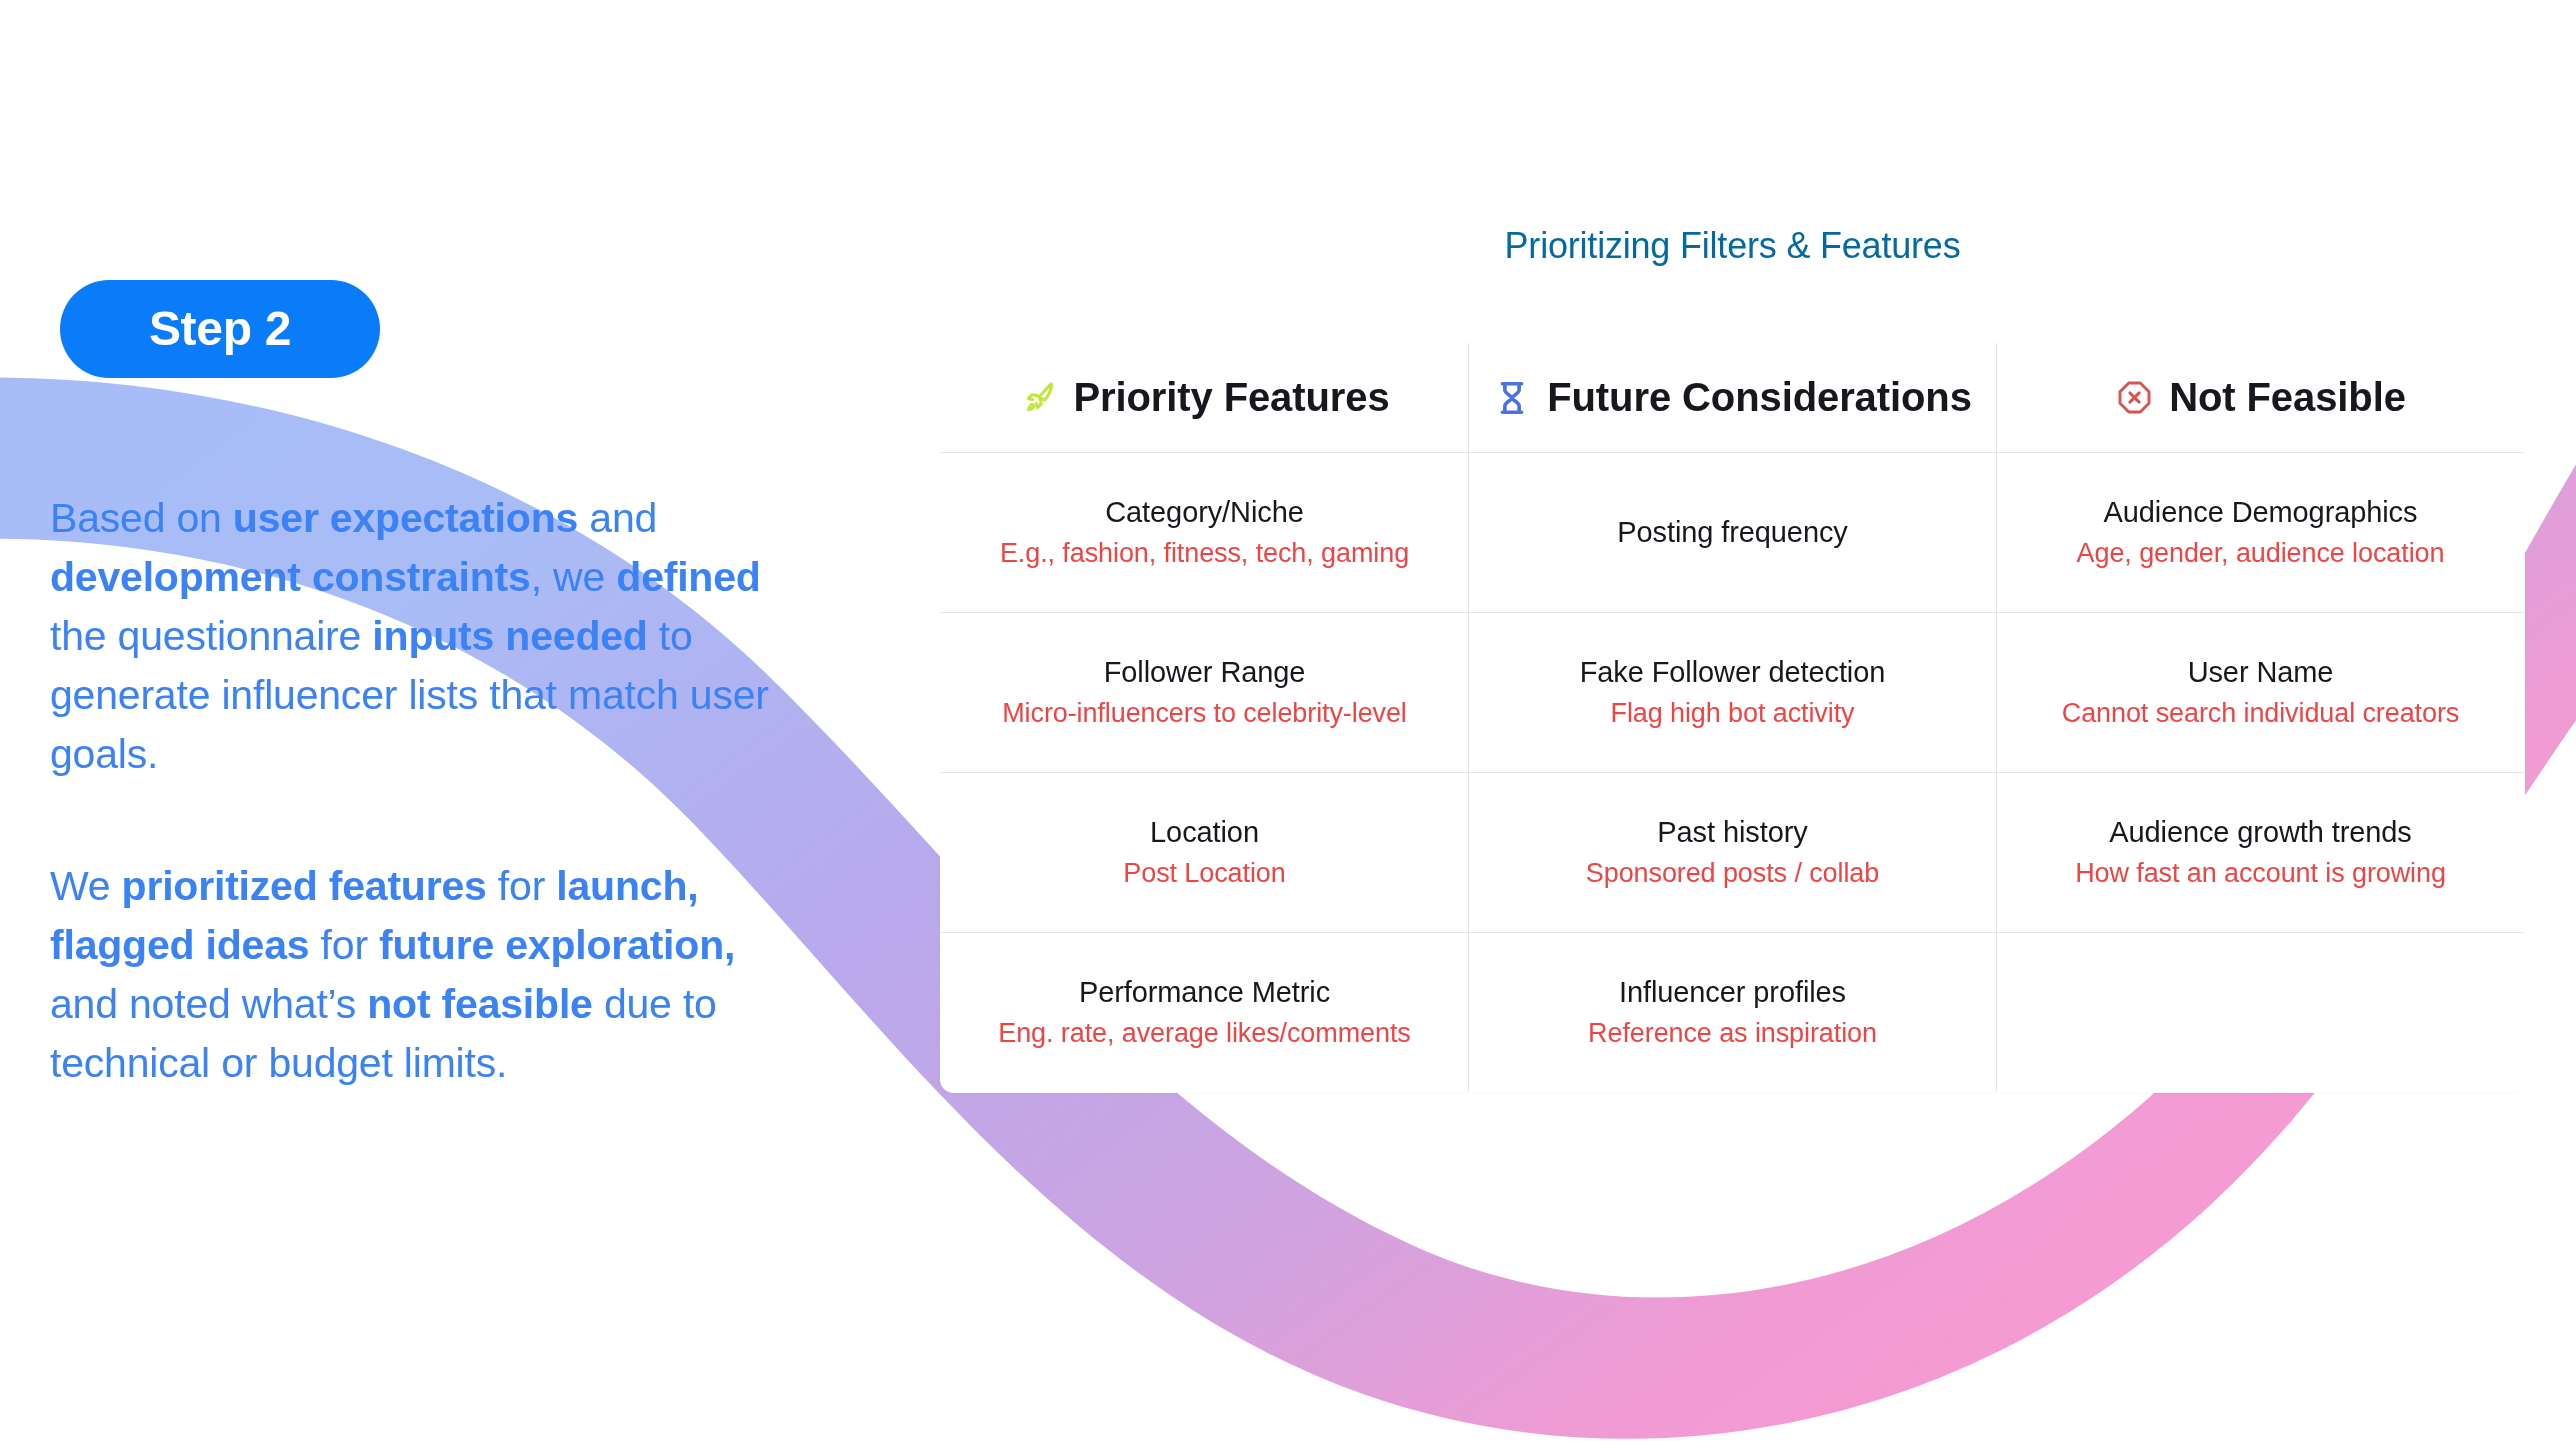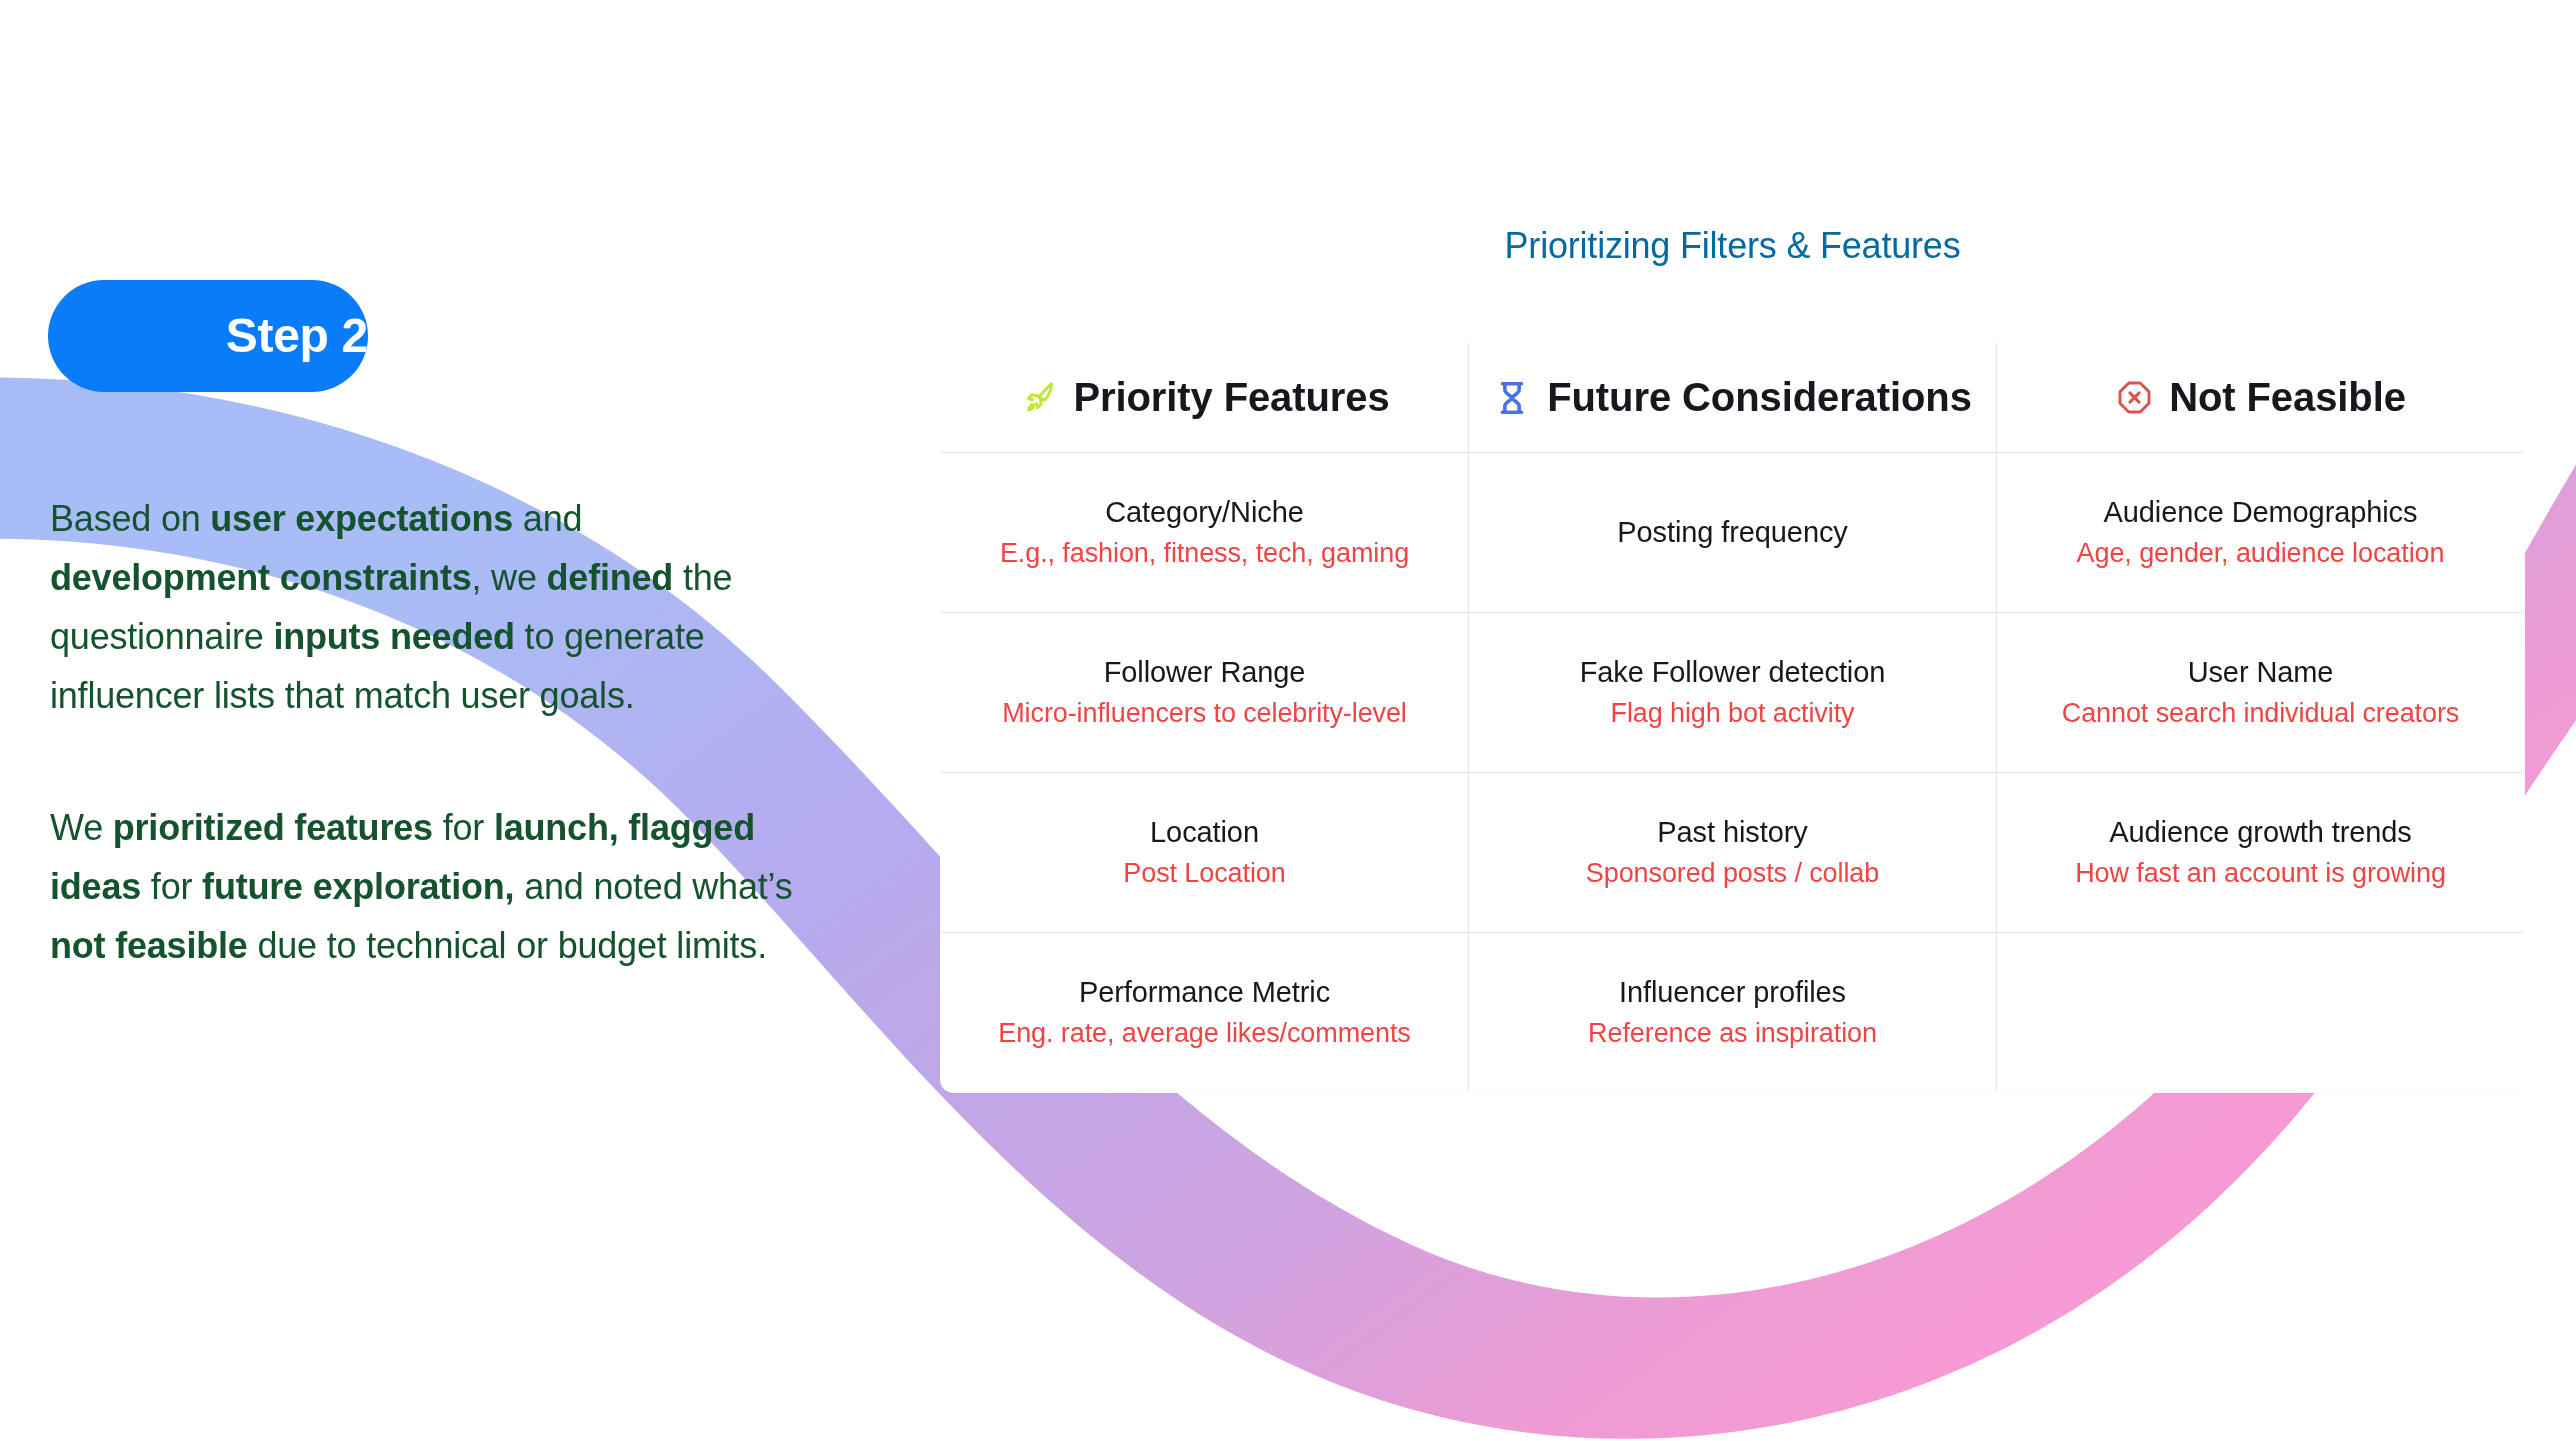--- a/index.html
+++ b/index.html
@@ -21,48 +21,48 @@
     position: absolute;
     left: 0; top: 0;
     width: 2576px; height: 1442px;
     z-index: 1;
     pointer-events: none;
   }
 
   
   #step-badge {
     position: absolute;
-    left: 48px;
+    left: 60px;
     top: 280px;
     width: 320px;
-    height: 112px;
+    height: 98px;
     border-radius: 65px;
     background: #0A7CFA;
     display: flex;
     align-items: center;
-    justify-content: flex-end;
+    justify-content: center;
     z-index: 4;
   }
   #step-badge .step-label {
     color: #ffffff;
     font-size: 48px;
     font-weight: 700;
     letter-spacing: -0.3px;
     line-height: 1;
   }
 
   
   #left-copy {
     position: absolute;
     left: 50px;
     top: 489px;
     width: 743px;
     z-index: 3;
-    color: #14532d;
-    font-size: 36px;
+    color: #3b82f6;
+    font-size: 41px;
     line-height: 59px;
     letter-spacing: -0.2px;
   }
   #left-copy p { margin: 0; }
   #left-copy p + p { margin-top: 73px; }
   #left-copy b { font-weight: 700; }
 
   
   #table-title {
     position: absolute;

